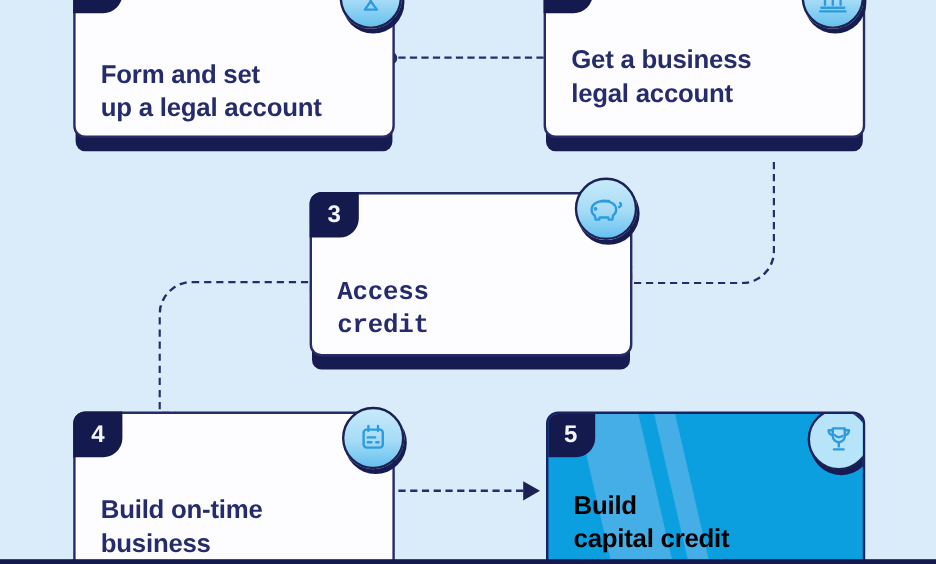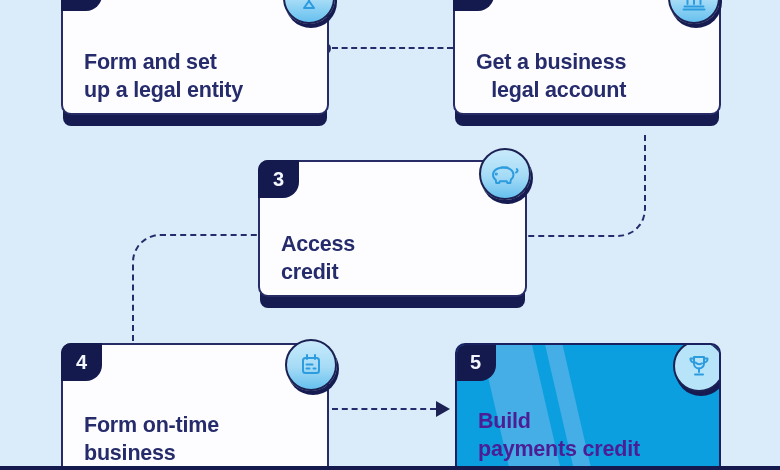--- a/index.html
+++ b/index.html
@@ -45,21 +45,21 @@
   .card-title{
     position:absolute;
     left:21px;
     color:#262C6B;
     font-size:21.5px;
     font-weight:bold;
     line-height:28px;
     letter-spacing:-0.2px;
   }
   .card-title span{display:block;}
-  .card.highlight .card-title{color:#4c1d95;}
+  .card.highlight .card-title{color:#000000;}
   
   .badge{
     position:absolute;
     width:52px;height:52px;
     border-radius:50%;
     border:2.5px solid #1B2153;
     background:linear-gradient(180deg,#C8EAFB 0%,#A5DBF6 55%,#66C0EF 100%);
     box-shadow:2px 4px 0 0 #161B52;
     box-sizing:border-box;
     display:flex;align-items:center;justify-content:center;
@@ -113,88 +113,88 @@
 
   <div>
     <div class="conn dash-h" style="left:332px;top:408px;width:104px;"></div>
     <div class="arrow-head" style="left:436px;top:401px;"></div>
   </div>
 
   <div class="card" style="left:61px;top:-27px;width:268px;height:142px;">
     <div class="num-tab">1</div>
     <div class="card-title" style="top:73px;">
       <span>Form and set</span>
-      <span>up a legal entity</span>
+      <span>up a legal account</span>
     </div>
     <div class="badge" style="left:220px;top:-3px;">
       <svg width="32" height="32" viewBox="0 0 32 32" fill="none" stroke="#2D9CDE" stroke-width="2" stroke-linecap="round" stroke-linejoin="round">
         <path d="M16 6v13"></path>
         <path d="M8 8.5h16"></path>
         <path d="M4.5 12a4 4 0 0 0 8 0z"></path>
         <path d="M19.5 12a4 4 0 0 0 8 0z"></path>
         <path d="M16 19l5 7H11z"></path>
       </svg>
     </div>
   </div>
 
   <div class="card" style="left:453px;top:-27px;width:268px;height:142px;">
     <div class="num-tab">2</div>
-    <div class="card-title" style="top:73px;text-align:right;">
+    <div class="card-title" style="top:61px;">
       <span>Get a business</span>
       <span>legal account</span>
     </div>
     <div class="badge" style="left:213px;top:-3px;">
       <svg width="32" height="32" viewBox="0 0 32 32" fill="none" stroke="#2D9CDE" stroke-width="2" stroke-linecap="round" stroke-linejoin="round">
         <path d="M6 12l10-6 10 6v1.5H6z"></path>
         <path d="M9.5 16v6M16 16v6M22.5 16v6"></path>
         <path d="M6.5 24.5h19"></path>
         <path d="M5.5 27.5h21"></path>
       </svg>
     </div>
   </div>
 
   <div class="card" style="left:258px;top:160px;width:269px;height:137px;">
     <div class="num-tab">3</div>
-    <div class="card-title" style="top:68px;">
+    <div class="card-title" style="top:68px;font-family:Liberation Mono, monospace;">
       <span>Access</span>
       <span>credit</span>
     </div>
     <div class="badge" style="left:219px;top:-14px;">
       <svg width="34" height="34" viewBox="0 0 34 34" fill="none" stroke="#2D9CDE" stroke-width="2" stroke-linecap="round" stroke-linejoin="round">
         <path d="M10 11.5c-3 1.2-5 3.6-5 6.3 0 2 1 3.8 2.7 5l.6 3.2h3l.5-1.8h7l.5 1.8h3l.6-3.4c1.7-1.2 2.6-2.9 2.6-4.8 0-4.4-4.4-7.3-9.8-7.3-2.1 0-4.1.4-5.7 1z"></path>
         <path d="M13.5 10.5h6"></path>
         <path d="M28 15.5c1.8-.6 2-2.6.8-3.4"></path>
         <circle cx="8.3" cy="17" r="0.6" fill="#2D9CDE"></circle>
       </svg>
     </div>
   </div>
 
   <div class="card" style="left:61px;top:343px;width:268px;height:160px;">
     <div class="num-tab">4</div>
     <div class="card-title" style="top:66px;">
-      <span>Form on-time</span>
+      <span>Build on-time</span>
       <span>business</span>
     </div>
     <div class="badge" style="left:222px;top:-6px;">
       <svg width="32" height="32" viewBox="0 0 32 32" fill="none" stroke="#2D9CDE" stroke-width="2" stroke-linecap="round" stroke-linejoin="round">
         <rect x="8" y="9" width="16" height="15" rx="2.5"></rect>
         <path d="M12 6v4M20 6v4"></path>
         <path d="M11.5 15.5h6"></path>
         <path d="M11.5 19.5h3M18.5 19.5h2"></path>
       </svg>
     </div>
   </div>
 
   <div class="card highlight" style="left:455px;top:343px;width:266px;height:160px;">
     <div class="stripe wide"></div>
     <div class="stripe narrow"></div>
     <div class="num-tab">5</div>
     <div class="card-title" style="top:62px;">
       <span>Build</span>
-      <span>payments credit</span>
+      <span>capital credit</span>
     </div>
     <div class="badge flat" style="left:216px;top:-5px;">
       <svg width="32" height="32" viewBox="0 0 32 32" fill="none" stroke="#2D9CDE" stroke-width="2" stroke-linecap="round" stroke-linejoin="round">
         <path d="M11 7h10v6.5a5 5 0 0 1-10 0z"></path>
         <path d="M11 8.5H7.5a3.5 3.5 0 0 0 3.6 4M21 8.5h3.5a3.5 3.5 0 0 1-3.6 4"></path>
         <path d="M16 18.5v3.5"></path>
         <path d="M12 24.5h8"></path>
         <path d="M12.5 12.5c2 2 4.5 2.2 6.5.8"></path>
       </svg>
     </div>

